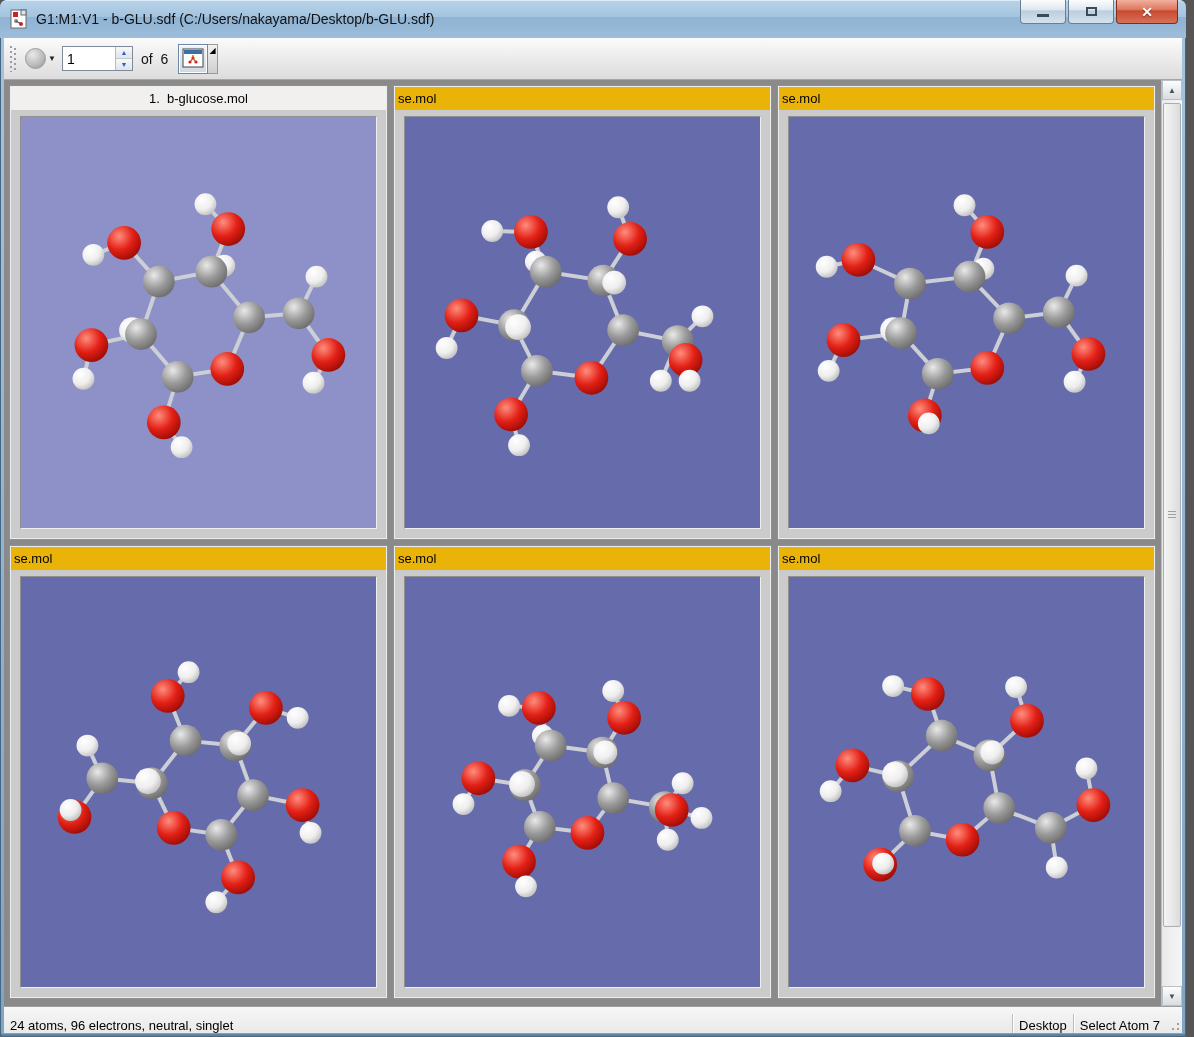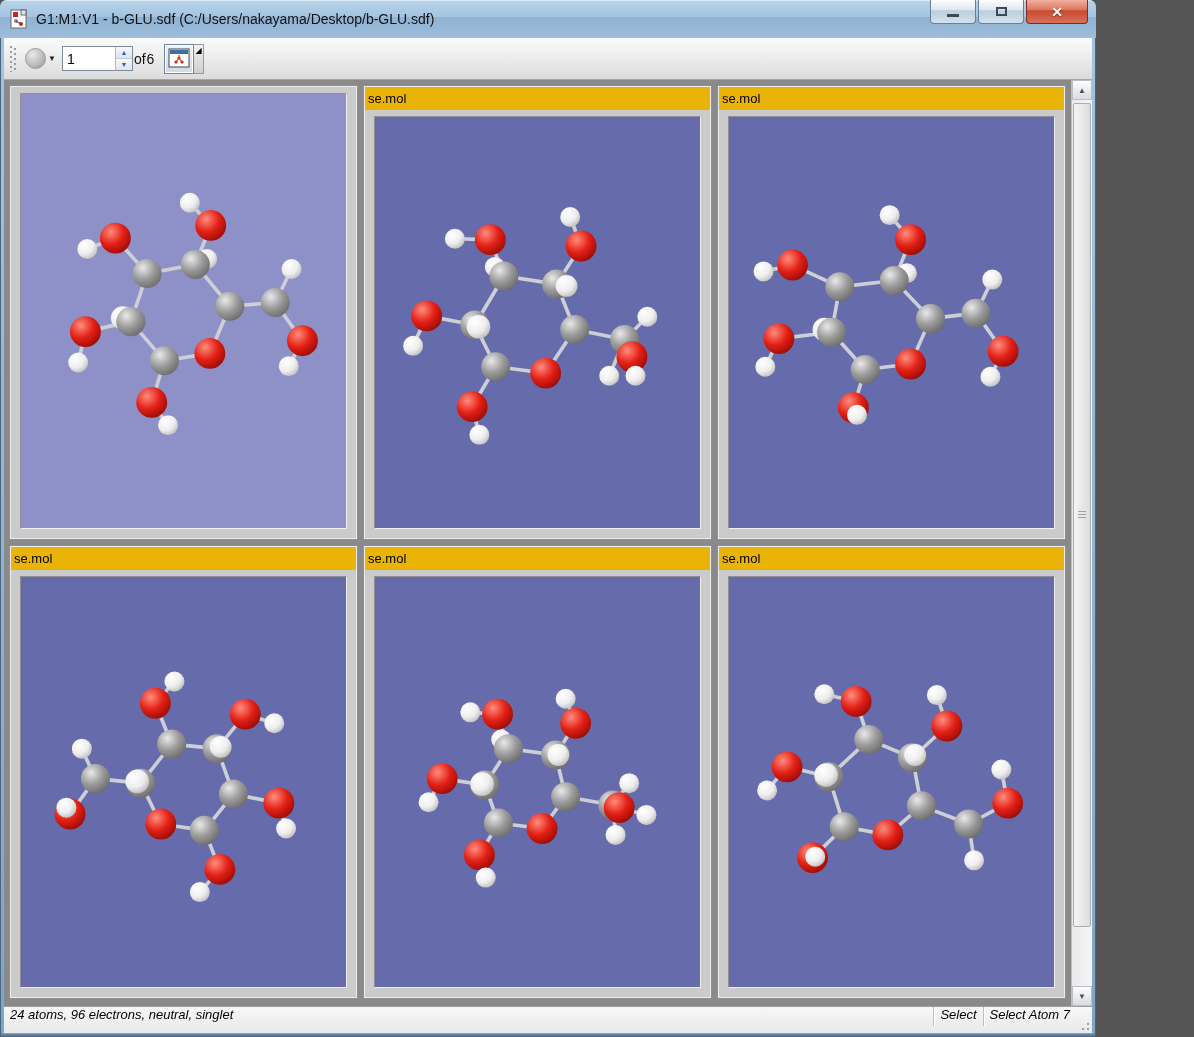--- a/index.html
+++ b/index.html
@@ -1,19 +1,19 @@
 <!DOCTYPE html>
 <html><head>
 <meta charset="utf-8">
 <style>
   * { box-sizing: border-box; margin: 0; padding: 0; }
   body { font-family: "Liberation Sans", sans-serif; background:#555; }
 
   .window{
-    position:relative; width:1096px; height:1037px;
+    position:relative; width:1186px; height:1037px;
     background:linear-gradient(#a6c4de,#7fa5c6);
     border-radius:7px 7px 3px 3px;
     box-shadow:inset 0 0 0 1px #48667f, inset 0 -3px 0 #5d82a4;
     overflow:hidden;
   }
 
   
   .titlebar{
     height:38px; display:flex; align-items:center; padding:0 6px 0 9px;
     background:linear-gradient(#b9d4e9 0%, #a3c3df 45%, #8fb3d4 46%, #9dbdda 100%);
@@ -61,21 +61,21 @@
   .spin-input{
     width:52px; border:none; outline:none; font-family:"Liberation Sans",sans-serif;
     font-size:14px; padding:0 4px; color:#000; background:#fff;
   }
   .spin-btns{ display:flex; flex-direction:column; width:17px; border-left:1px solid #b5bcc4;}
   .spin-btn{
     flex:1; display:flex; align-items:center; justify-content:center;
     background:linear-gradient(#f7f7f7,#dfe5ec); font-size:7px; color:#2b5cd8; cursor:default;
   }
   .spin-btn.up{ border-bottom:1px solid #c2c9d1; }
-  .of-label,.total-label{ font-size:14px; color:#111; margin-left:1px;text-align:right; }
+  .of-label,.total-label{ font-size:14px; color:#111; margin-left:8px;text-align:right; }
   .anim-btn{
     margin-left:10px; width:30px; height:30px; border:1px solid #6e87a5;
     background:linear-gradient(#eef3f8,#cfdae4); display:flex; align-items:center; justify-content:center;
     box-shadow:inset 0 0 0 1px #fff;
   }
   .anim-handle{
     width:10px; height:30px; border:1px solid #9a9a9a; border-left:none;
     background:linear-gradient(#f2f2f2,#cfcfcf); position:relative;
   }
   .anim-handle span{ position:absolute; top:1px; left:1px; font-size:8px; color:#000; }
@@ -118,21 +118,21 @@
     background:linear-gradient(to right,#f5f5f5,#dcdcdc); border:1px solid #a8adb3; border-radius:2px;
   }
   .sb-thumb::after{
     content:""; position:absolute; left:4px; right:4px; top:50%; height:8px; margin-top:-4px;
     background:repeating-linear-gradient(to bottom,#9aa0a6 0 1px,transparent 1px 3px);
   }
 
   
   .statusbar{
     height:27px; margin:0 4px; background:linear-gradient(#f7f7f7,#e9e9e9);
-    border-top:1px solid #9e9e9e; display:flex; align-items:flex-start; font-size:13px; color:#000;font-style:italic;
+    border-top:1px solid #9e9e9e; display:flex; align-items:flex-end; font-size:13px; color:#000;
   }
   .sb-cell{ padding:0 6px; white-space:nowrap; }
   .sb-left{ flex:1 1 auto; }
   .sb-sep{ width:1px; height:19px; background:#bdbdbd; box-shadow:1px 0 0 #fff; flex:0 0 auto; }
   .sb-mode,.sb-select{ flex:0 0 auto; }
   .resize-grip{ width:16px; height:100%; position:relative; flex:0 0 auto; }
   .resize-grip i{ position:absolute; width:2px; height:2px; background:#a0a0a0; }
   .resize-grip i:nth-child(1){ right:3px; bottom:3px; }
   .resize-grip i:nth-child(2){ right:3px; bottom:8px; }
   .resize-grip i:nth-child(3){ right:8px; bottom:3px; }
@@ -213,20 +213,21 @@
         <radialGradient id="gH" cx="35%" cy="30%" r="75%">
           <stop offset="0%" stop-color="#ffffff"></stop>
             <stop offset="60%" stop-color="#eeeeee"></stop>
             <stop offset="100%" stop-color="#bfbfbf"></stop>
         </radialGradient>
       </defs>
     </svg>
 
     <div class="grid">
       <div class="cell sel">
+        <div class="cell-header">1.  b-glucose.mol</div>
         <div class="viewport" style="background: rgb(141, 145, 199);">
             <svg viewBox="0 0 358 408" preserveAspectRatio="xMidYMid meet">
               <line x1="186" y1="85" x2="209" y2="110" stroke="#ccd0d6" stroke-width="4"></line>
               <line x1="209" y1="110" x2="192" y2="153" stroke="#ccd0d6" stroke-width="4"></line>
               <line x1="192" y1="153" x2="139" y2="163" stroke="#ccd0d6" stroke-width="4"></line>
               <line x1="139" y1="163" x2="104" y2="124" stroke="#ccd0d6" stroke-width="4"></line>
               <line x1="104" y1="124" x2="73" y2="136" stroke="#ccd0d6" stroke-width="4"></line>
               <line x1="192" y1="153" x2="230" y2="199" stroke="#ccd0d6" stroke-width="4"></line>
               <line x1="230" y1="199" x2="208" y2="251" stroke="#ccd0d6" stroke-width="4"></line>
               <line x1="208" y1="251" x2="158" y2="259" stroke="#ccd0d6" stroke-width="4"></line>
@@ -501,21 +502,21 @@
       </div>
       <div class="sb-btn">
           <span>▼</span>
         </div>
     </div>
   </div>
 
   <div class="statusbar">
     <span class="sb-cell sb-left">24 atoms, 96 electrons, neutral, singlet</span>
     <span class="sb-sep"></span>
-    <span class="sb-cell sb-mode">Select</span>
+    <span class="sb-cell sb-mode">Desktop</span>
     <span class="sb-sep"></span>
     <span class="sb-cell sb-select">Select Atom 7</span>
     <span class="resize-grip">
         <i></i>
         <i></i>
         <i></i>
       </span>
   </div>
 
 </div>

